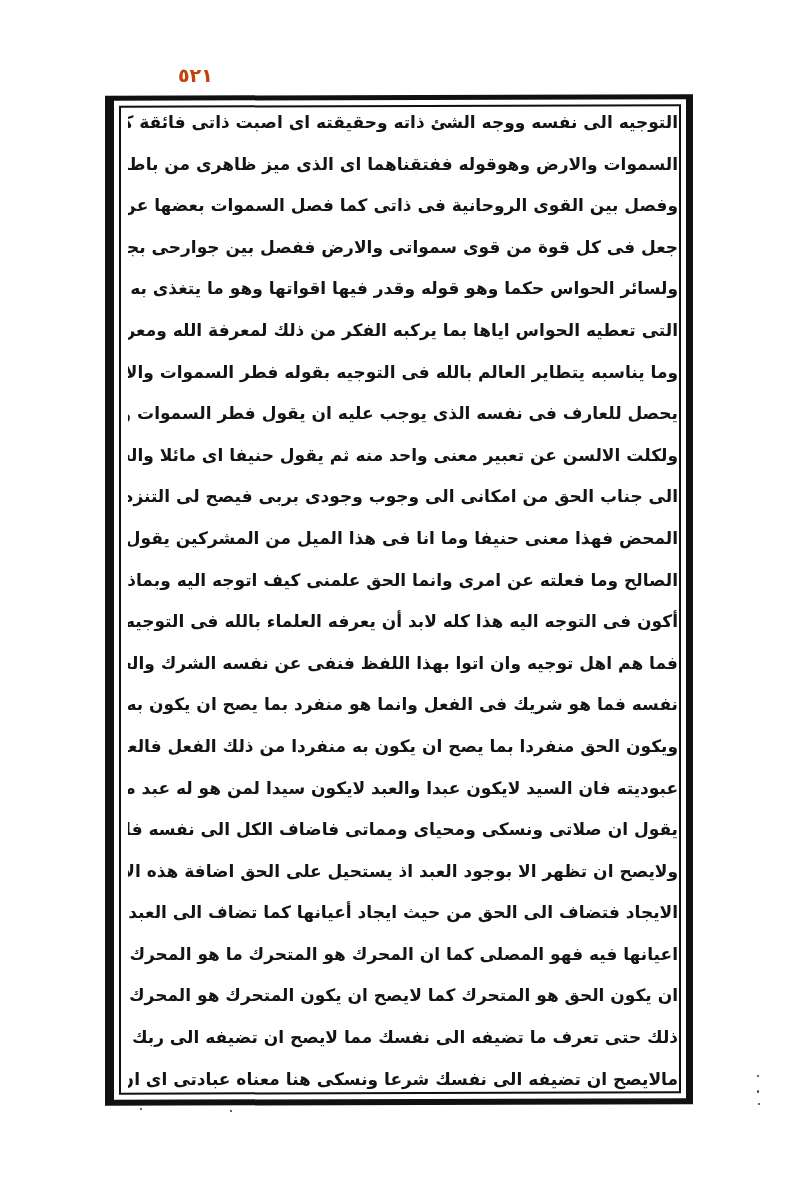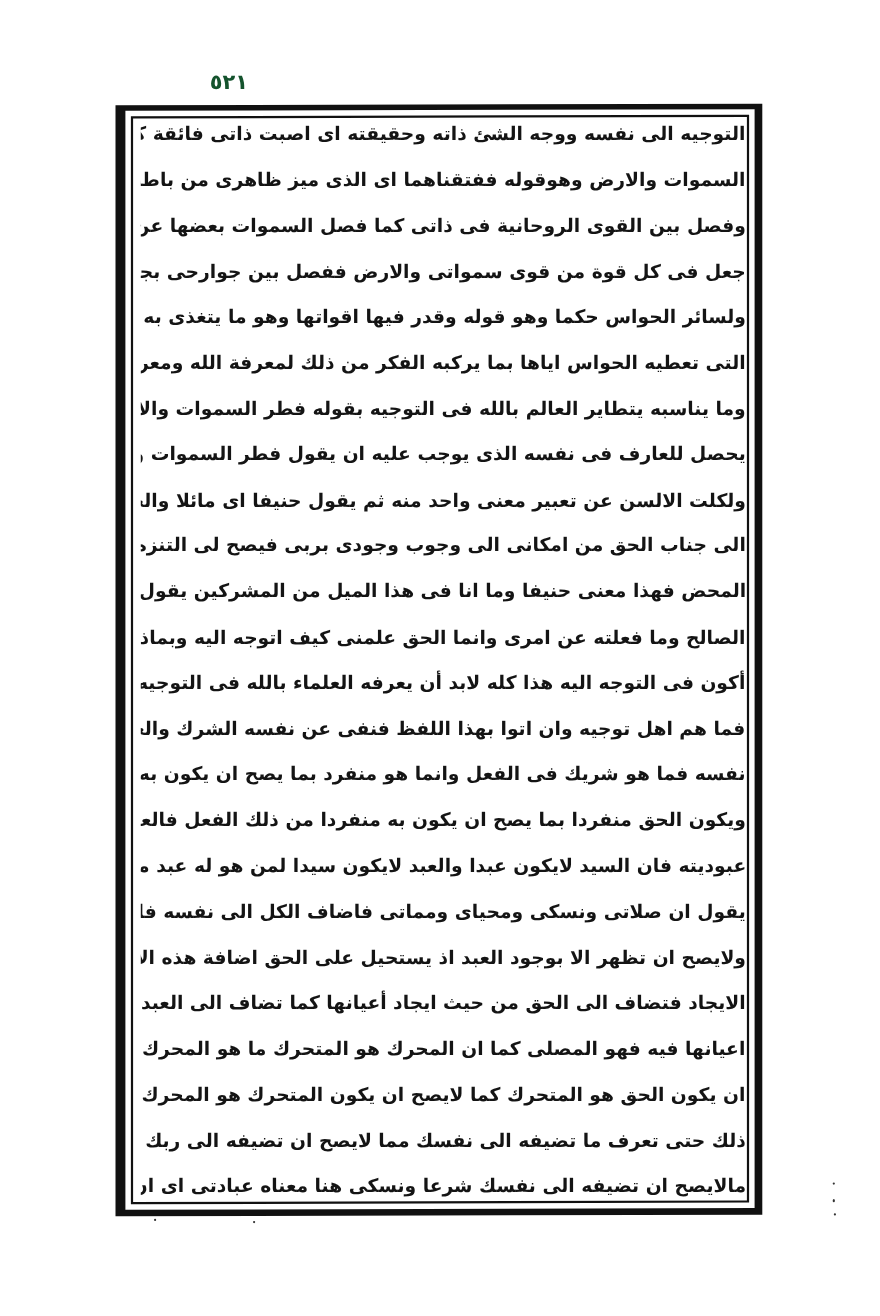--- a/index.html
+++ b/index.html
@@ -13,25 +13,24 @@
     position: relative;
     overflow: hidden;
     font-family: "DejaVu Sans", sans-serif;
     color: #111111;
   }
   .page-number {
     position: absolute;
     top: 64px;
     left: 178px;
     width: 60px;
-    text-align: center;
     font-size: 19px;
     font-weight: bold;
     letter-spacing: 1px;
-    color: #14532d;
+    color: #c2410c;
   }
   .frame-outer {
     position: absolute;
     left: 105px;
     top: 95px;
     width: 588px;
     height: 1010px;
     border-top: 5px solid #111;
     border-bottom: 6px solid #111;
     border-left: 9px solid #111;

